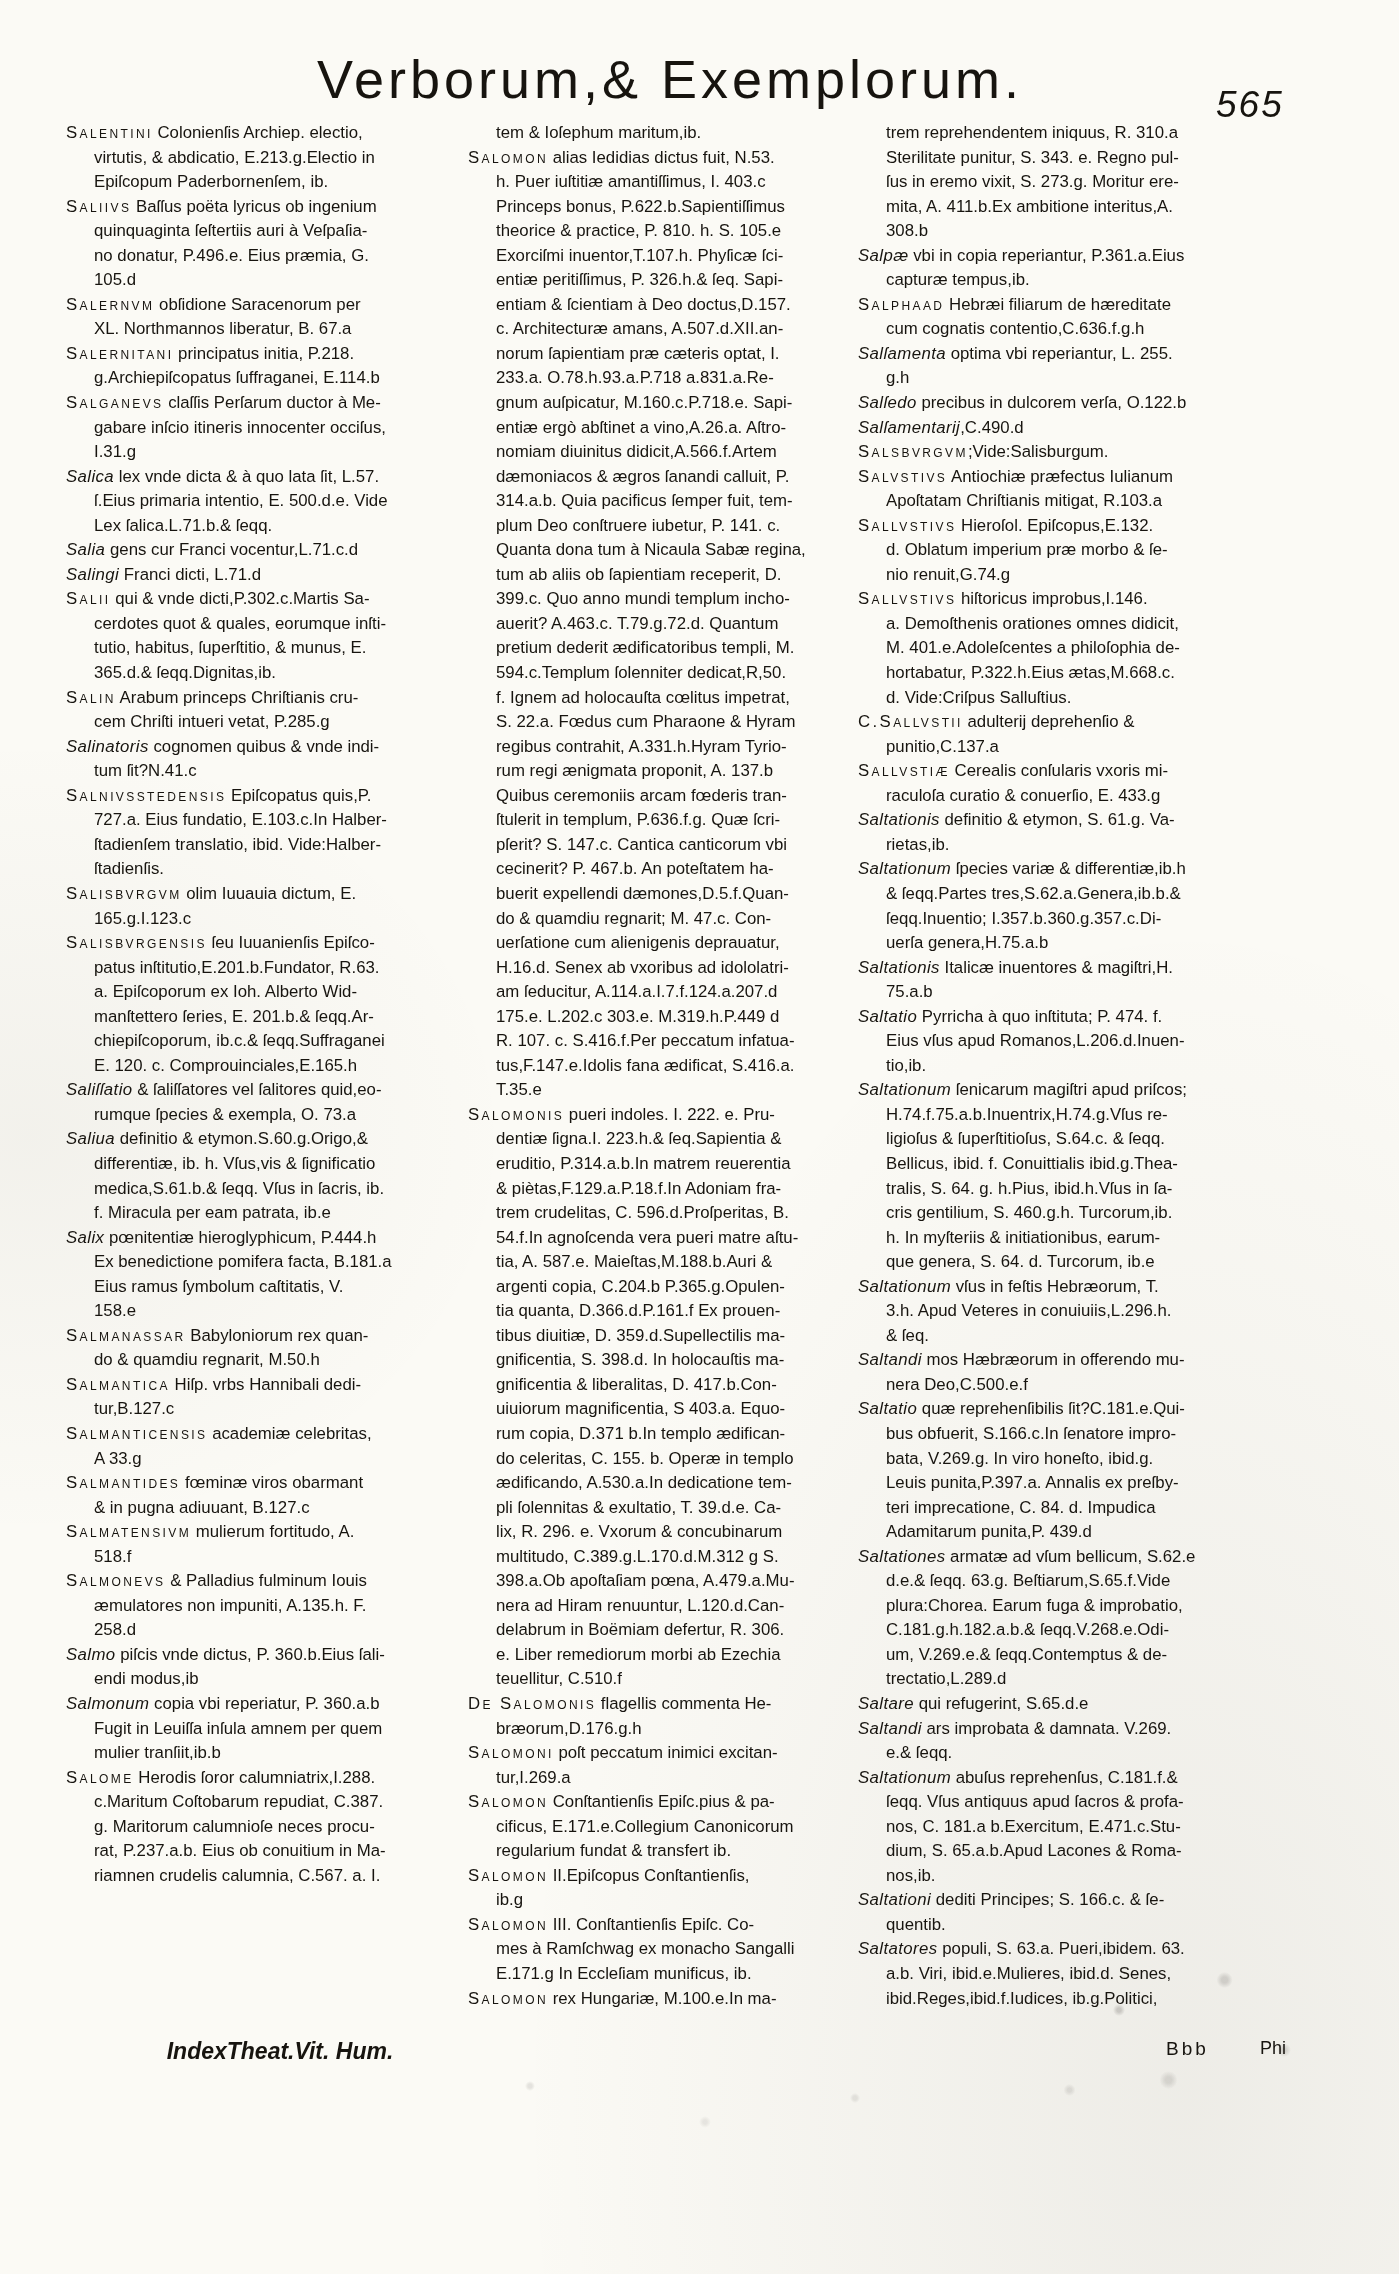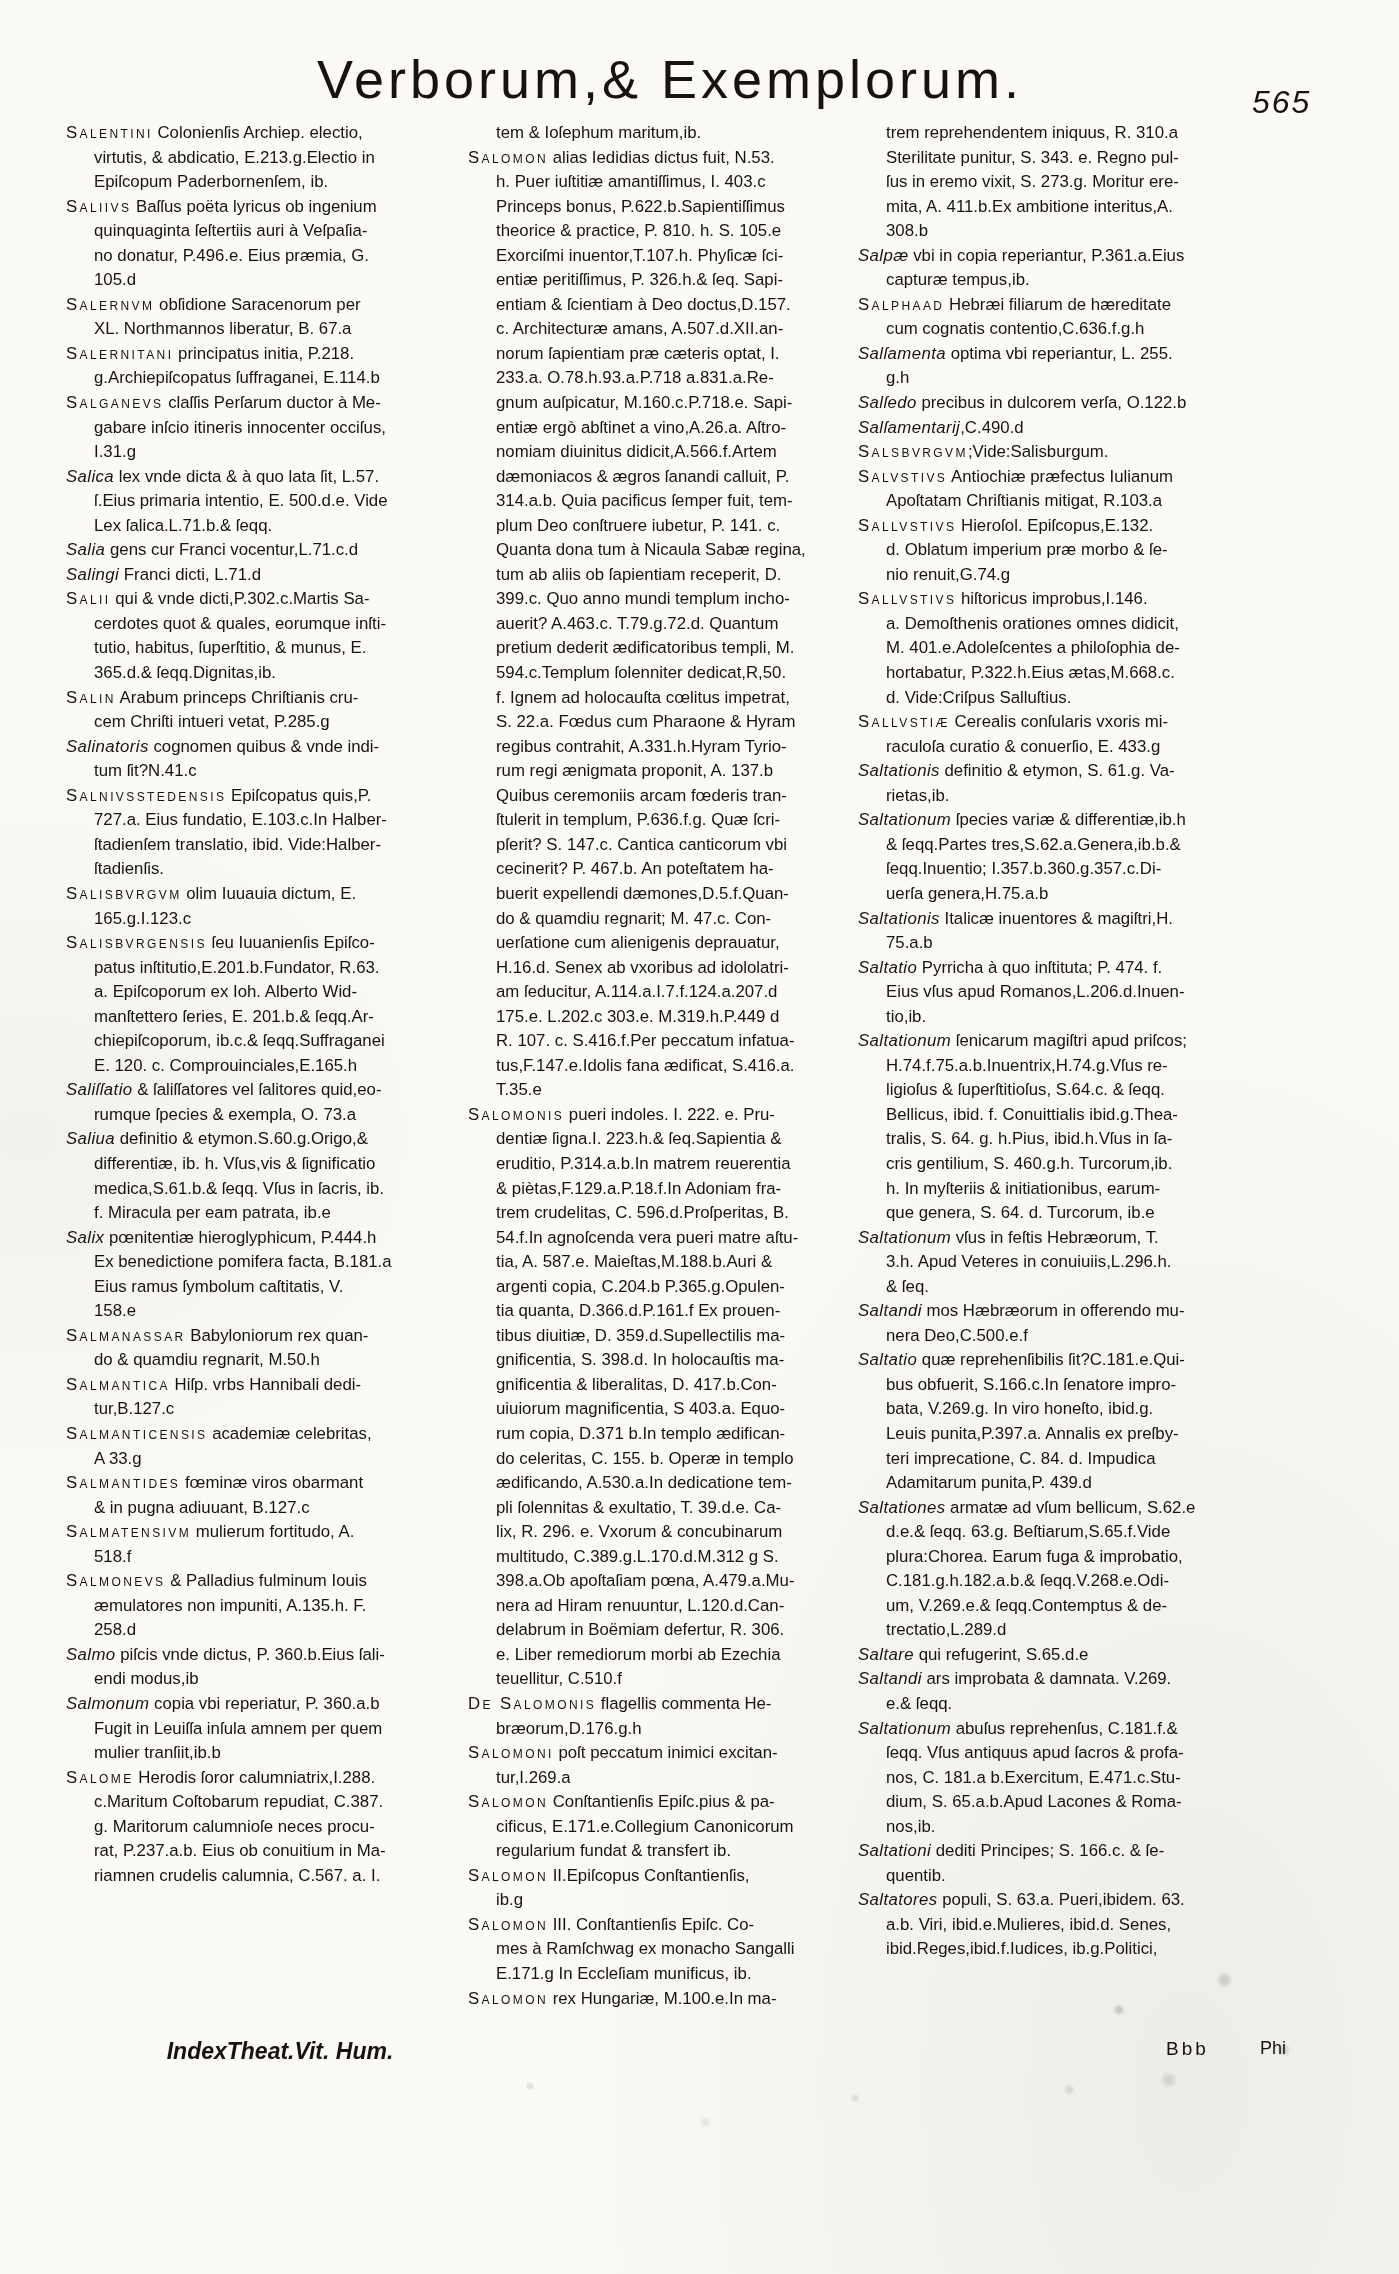--- a/index.html
+++ b/index.html
@@ -14,22 +14,22 @@
     font-family:Liberation Sans, sans-serif;
     color:#17140f;
     overflow:hidden;
   }
   .running-title{
     position:absolute;top:52px;left:220px;width:900px;
     text-align:center;font-size:54px;letter-spacing:4px;line-height:1;
     white-space:nowrap;
   }
   .page-number{
-    position:absolute;top:84px;left:1252px;
-    font-size:32px;font-style:italic;letter-spacing:2px;
+    position:absolute;top:84px;left:1216px;
+    font-size:37px;font-style:italic;letter-spacing:2px;
   }
   .col{position:absolute;top:121px;font-size:16.8px;line-height:24.55px;}
   .col-0{left:66px;width:402px;}
   .col-1{left:468px;width:404px;}
   .col-2{left:858px;width:486px;}
   .line{white-space:nowrap;}
   .line.cont{padding-left:28px;}
   .hw-caps{font-variant:small-caps;letter-spacing:2.4px;}
   .hw-ital{font-style:italic;letter-spacing:0.4px;}
   .signature-line{
@@ -333,20 +333,24 @@
         <div class="line cont">nio renuit,G.74.g</div>
       </div>
       <div class="entry">
         <div class="line first"><span class="hw-caps">Sallvstivs</span> hiſtoricus improbus,I.146.</div>
         <div class="line cont">a. Demoſthenis orationes omnes didicit,</div>
         <div class="line cont">M. 401.e.Adoleſcentes a philoſophia de-</div>
         <div class="line cont">hortabatur, P.322.h.Eius ætas,M.668.c.</div>
         <div class="line cont">d. Vide:Criſpus Salluſtius.</div>
       </div>
       <div class="entry">
+        <div class="line first"><span class="hw-caps">C.Sallvstii</span> adulterij deprehenſio &amp;</div>
+        <div class="line cont">punitio,C.137.a</div>
+      </div>
+      <div class="entry">
         <div class="line first"><span class="hw-caps">Sallvstiæ</span> Cerealis conſularis vxoris mi-</div>
         <div class="line cont">raculoſa curatio &amp; conuerſio, E. 433.g</div>
       </div>
       <div class="entry">
         <div class="line first"><span class="hw-ital">Saltationis</span> definitio &amp; etymon, S. 61.g. Va-</div>
         <div class="line cont">rietas,ib.</div>
       </div>
       <div class="entry">
         <div class="line first"><span class="hw-ital">Saltationum</span> ſpecies variæ &amp; differentiæ,ib.h</div>
         <div class="line cont">&amp; ſeqq.Partes tres,S.62.a.Genera,ib.b.&amp;</div>

